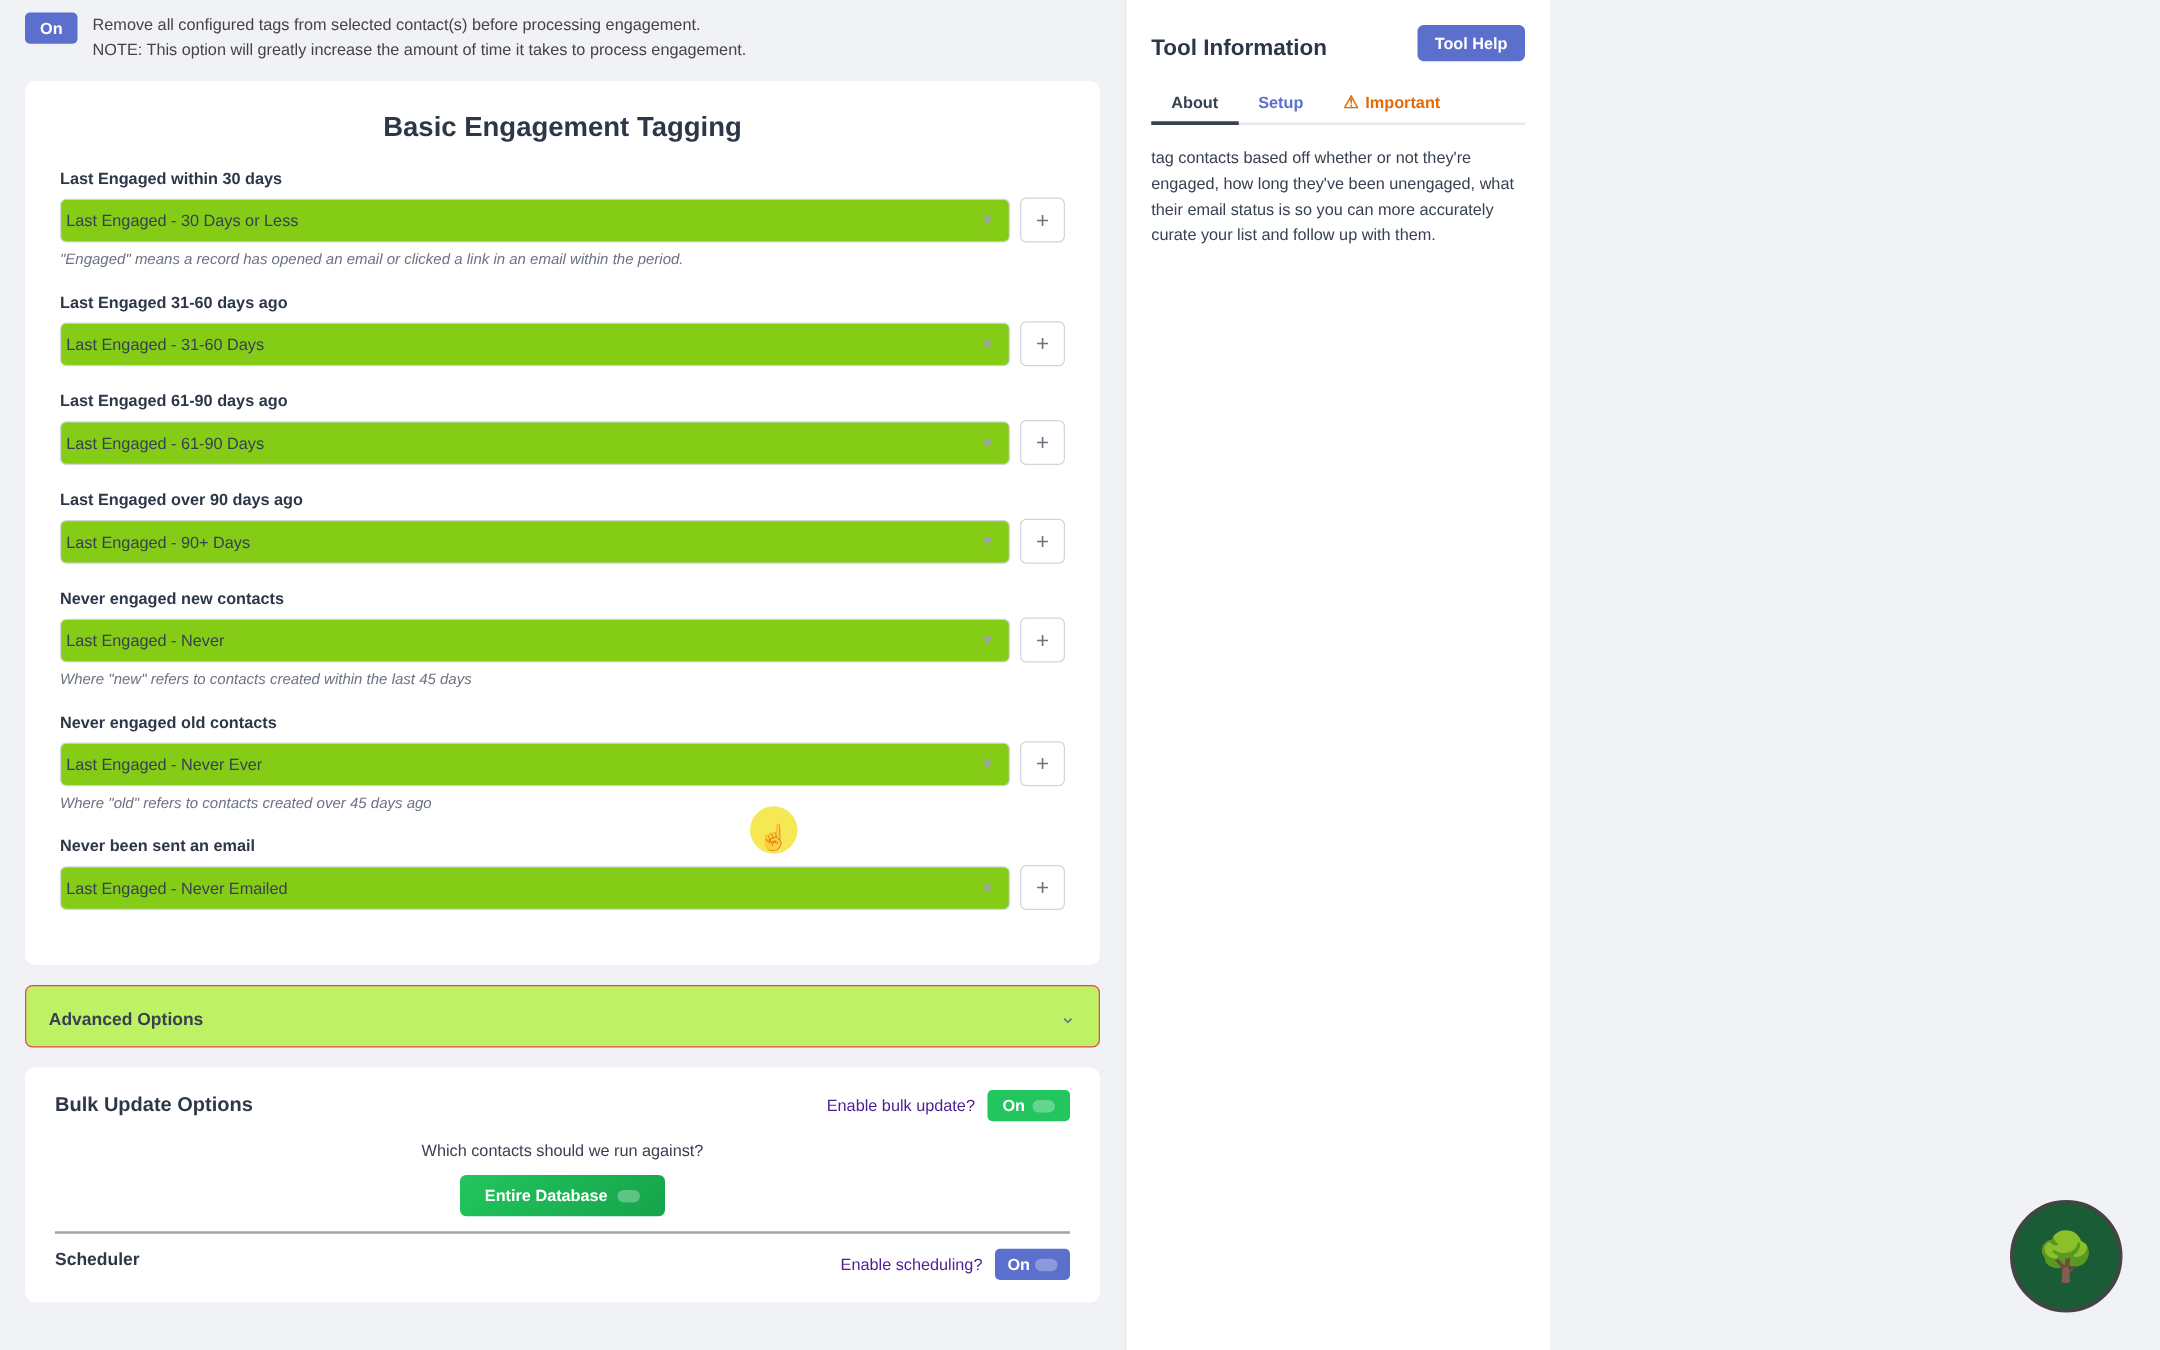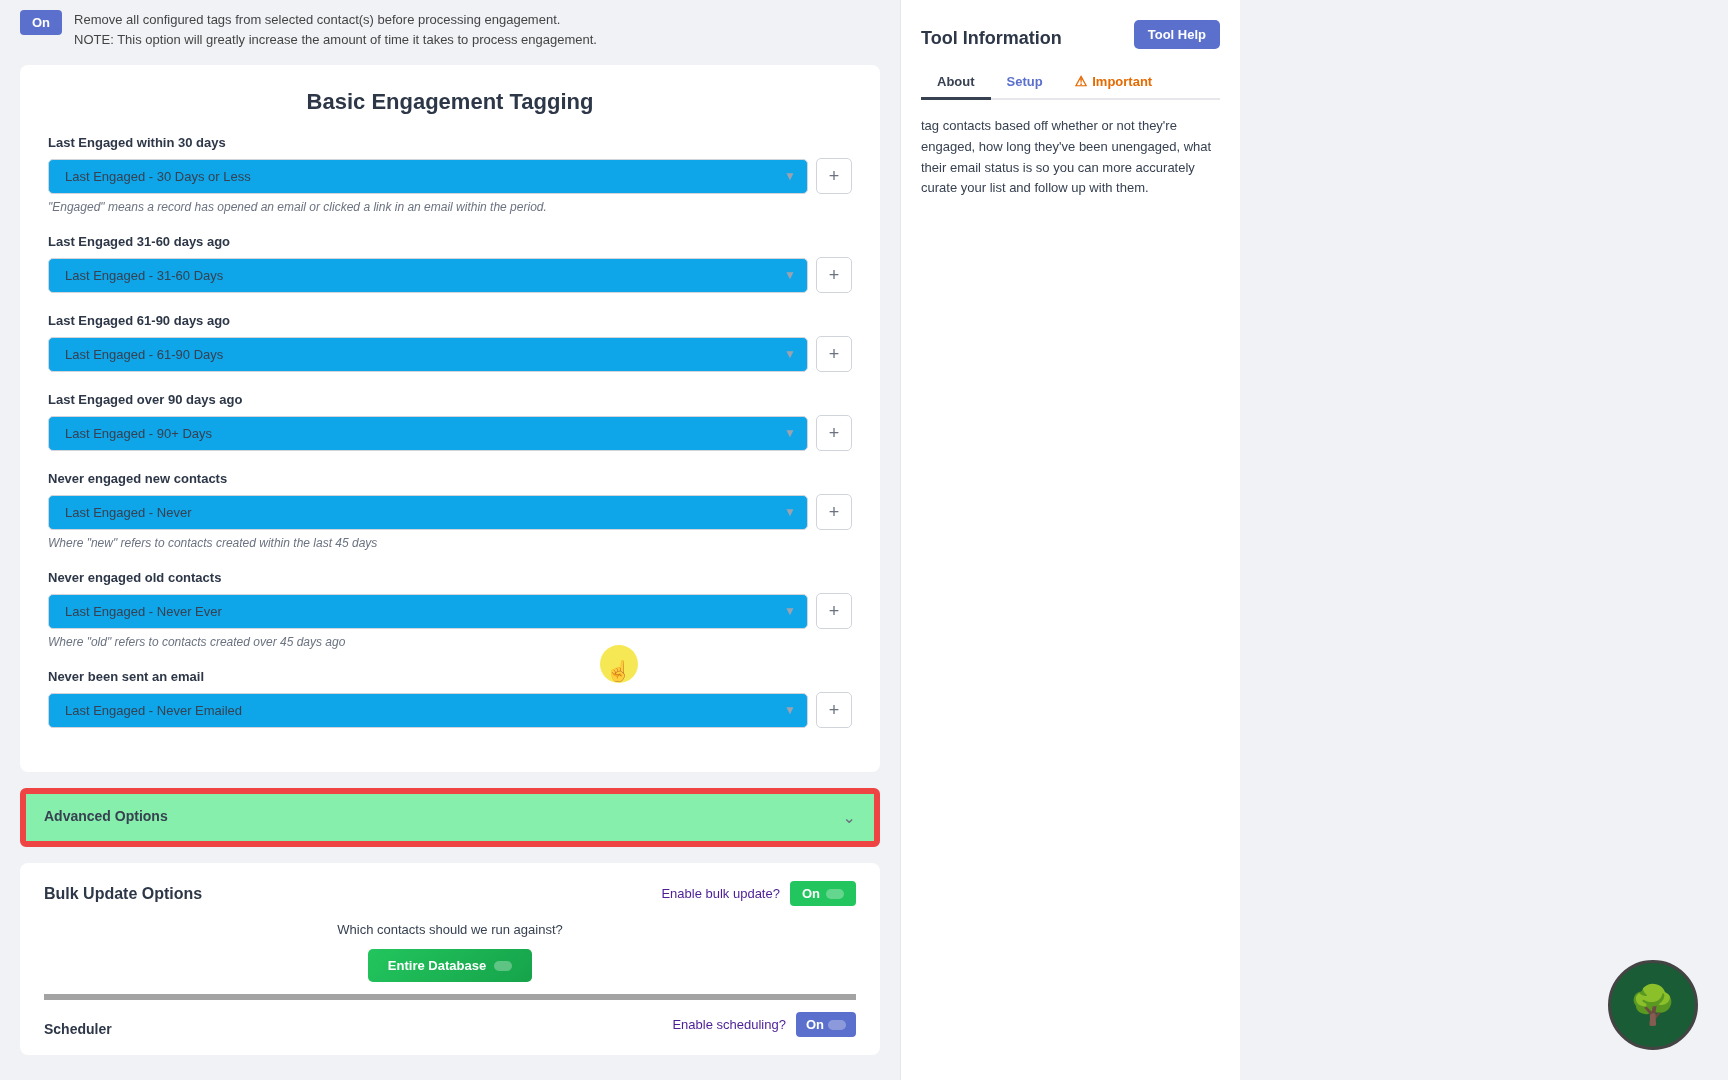--- a/index.html
+++ b/index.html
@@ -91,24 +91,24 @@
     }
 
     .select-wrapper {
       position: relative;
       flex: 1;
     }
 
     .form-select {
       width: 100%;
       appearance: none;
-      background: #0ea5e9;
+      background: #84cc16;
       border: 1px solid #d1d5db;
       border-radius: 5px;
-      padding: 9px 36px 9px 16px;
+      padding: 9px 36px 9px 4px;
       font-size: 13px;
       color: #374151;
       cursor: pointer;
       outline: none;
     }
 
     .select-chevron {
       position: absolute;
       right: 12px;
       top: 50%;
@@ -135,26 +135,26 @@
 
     .hint-text {
       font-size: 12px;
       color: #6b7280;
       margin-top: 6px;
       font-style: italic;
     }
 
     
     .collapsible-header {
-      background: #86efac;
-      border: 6px solid #ef4444;
+      background: #bef264;
+      border: 1px solid #ef4444;
       border-radius: 6px;
       padding: 14px 18px;
       display: flex;
-      align-items: flex-start;
+      align-items: flex-end;
       justify-content: space-between;
       cursor: pointer;
       margin-bottom: 16px;
     }
 
     .collapsible-title {
       font-size: 14px;
       font-weight: 600;
       color: #374151;
     }
@@ -251,23 +251,23 @@
     .btn-entire-db-track {
       display: inline-block;
       background: rgba(255,255,255,0.3);
       border-radius: 10px;
       width: 18px;
       height: 10px;
     }
 
     .scheduler-row {
       display: flex;
-      align-items: flex-end;
+      align-items: flex-start;
       justify-content: space-between;
-      border-top: 6px solid #a3a3a3;
+      border-top: 2px solid #a3a3a3;
       padding-top: 12px;
     }
 
     .scheduler-title {
       font-size: 14px;
       font-weight: 600;
       color: #2d3748;
     }
 
     .scheduler-enable {

